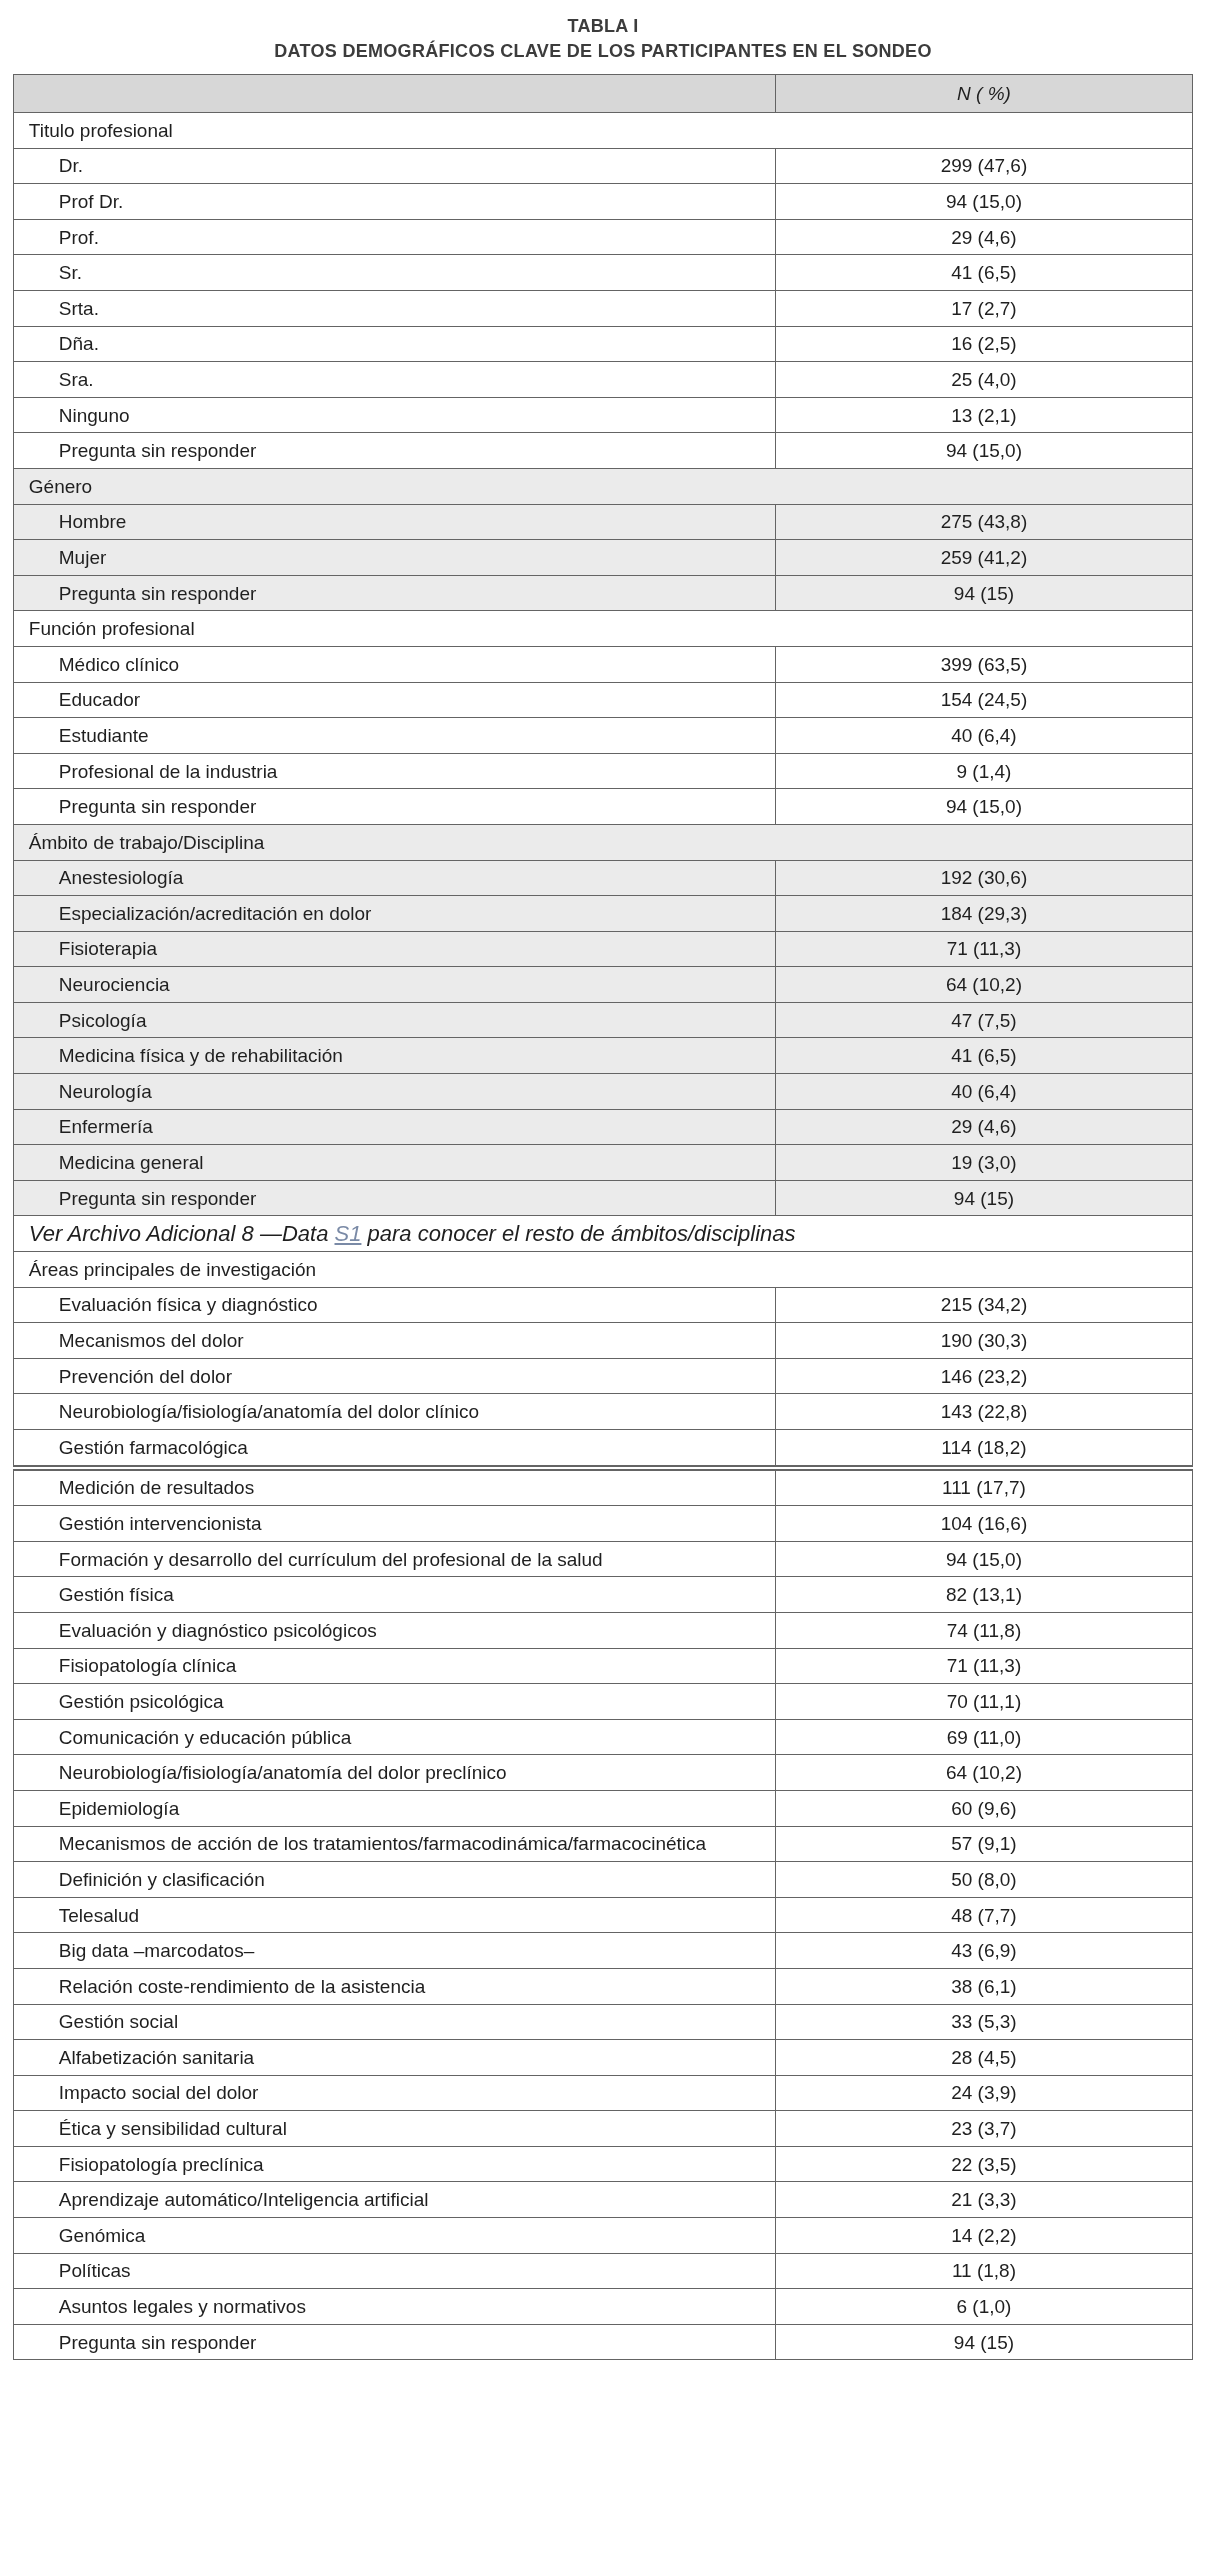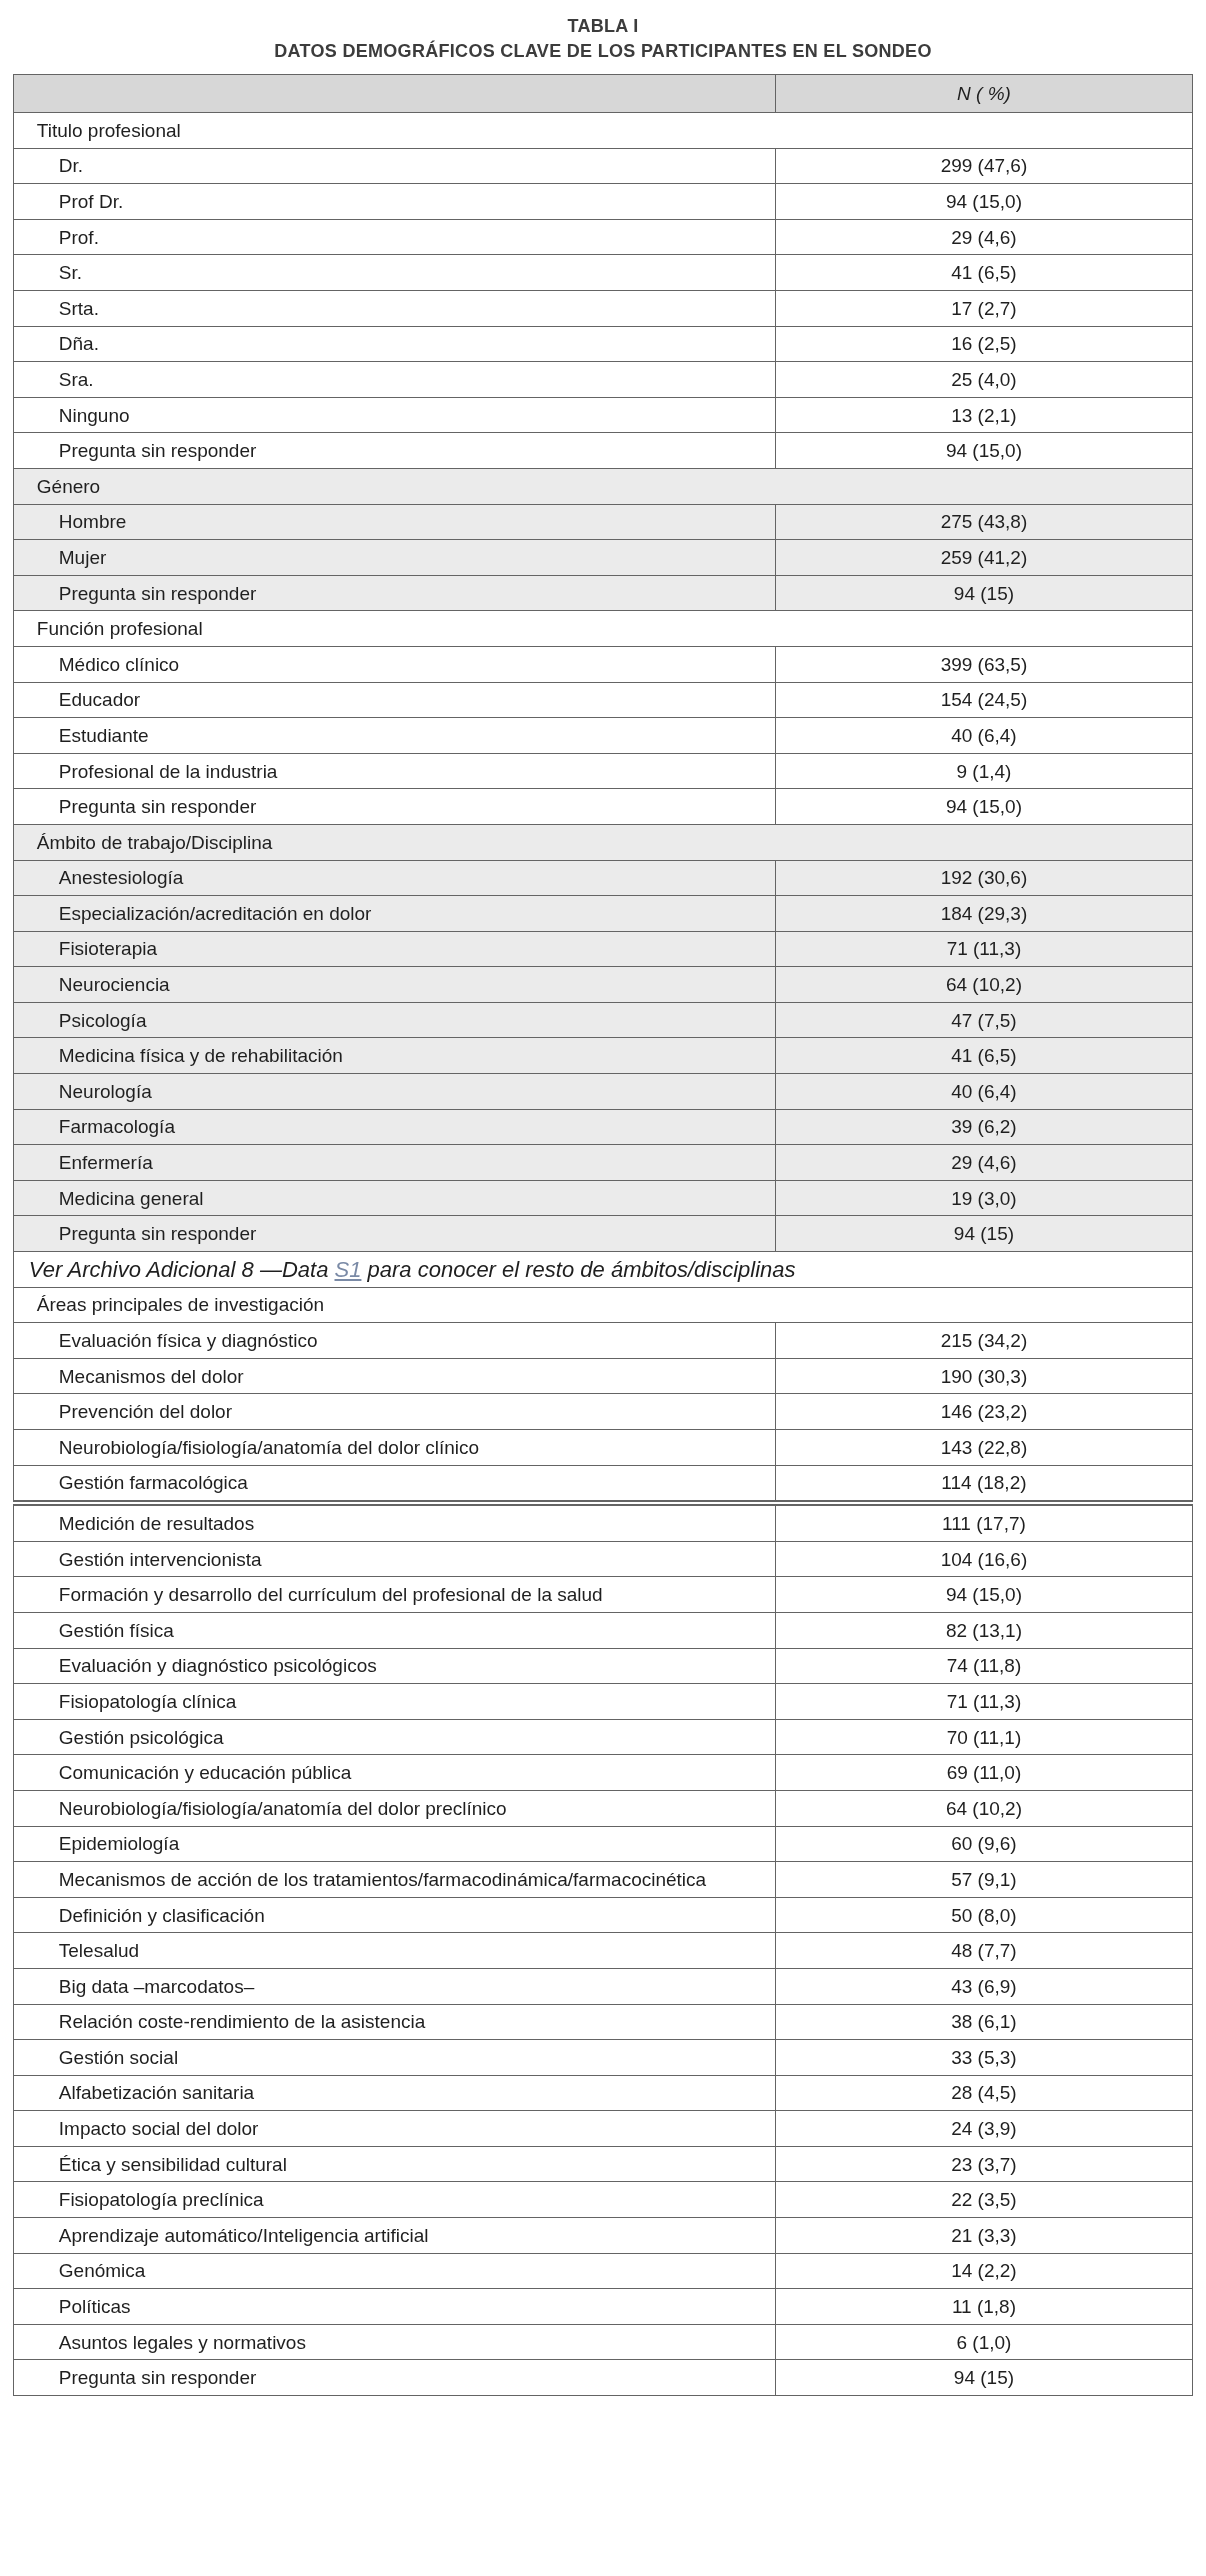--- a/index.html
+++ b/index.html
@@ -45,21 +45,21 @@
   }
   tr.header-row td{
     background:var(--header-bg);
     height:25.5px;
   }
   tr.header-row td.value-head{
     font-style:italic;
     text-align:center;
   }
   tr.section-row td{
-    padding-left:23px;
+    padding-left:15px;
   }
   td.label-cell{
     padding-left:45px;
   }
   td.value-cell{
     text-align:center;
     padding-left:4.6px;
     padding-right:4.6px;
   }
   tr.shaded td{background:var(--section-shade);}
@@ -198,24 +198,20 @@
         </tr>
         <tr class="data-row shaded">
           <td class="label-cell">Medicina física y de rehabilitación</td>
           <td class="value-cell">41 (6,5)</td>
         </tr>
         <tr class="data-row shaded">
           <td class="label-cell">Neurología</td>
           <td class="value-cell">40 (6,4)</td>
         </tr>
         <tr class="data-row shaded">
-          <td class="label-cell">Farmacología</td>
-          <td class="value-cell">39 (6,2)</td>
-        </tr>
-        <tr class="data-row shaded">
           <td class="label-cell">Enfermería</td>
           <td class="value-cell">29 (4,6)</td>
         </tr>
         <tr class="data-row shaded">
           <td class="label-cell">Medicina general</td>
           <td class="value-cell">19 (3,0)</td>
         </tr>
         <tr class="data-row shaded">
           <td class="label-cell">Pregunta sin responder</td>
           <td class="value-cell">94 (15)</td>

